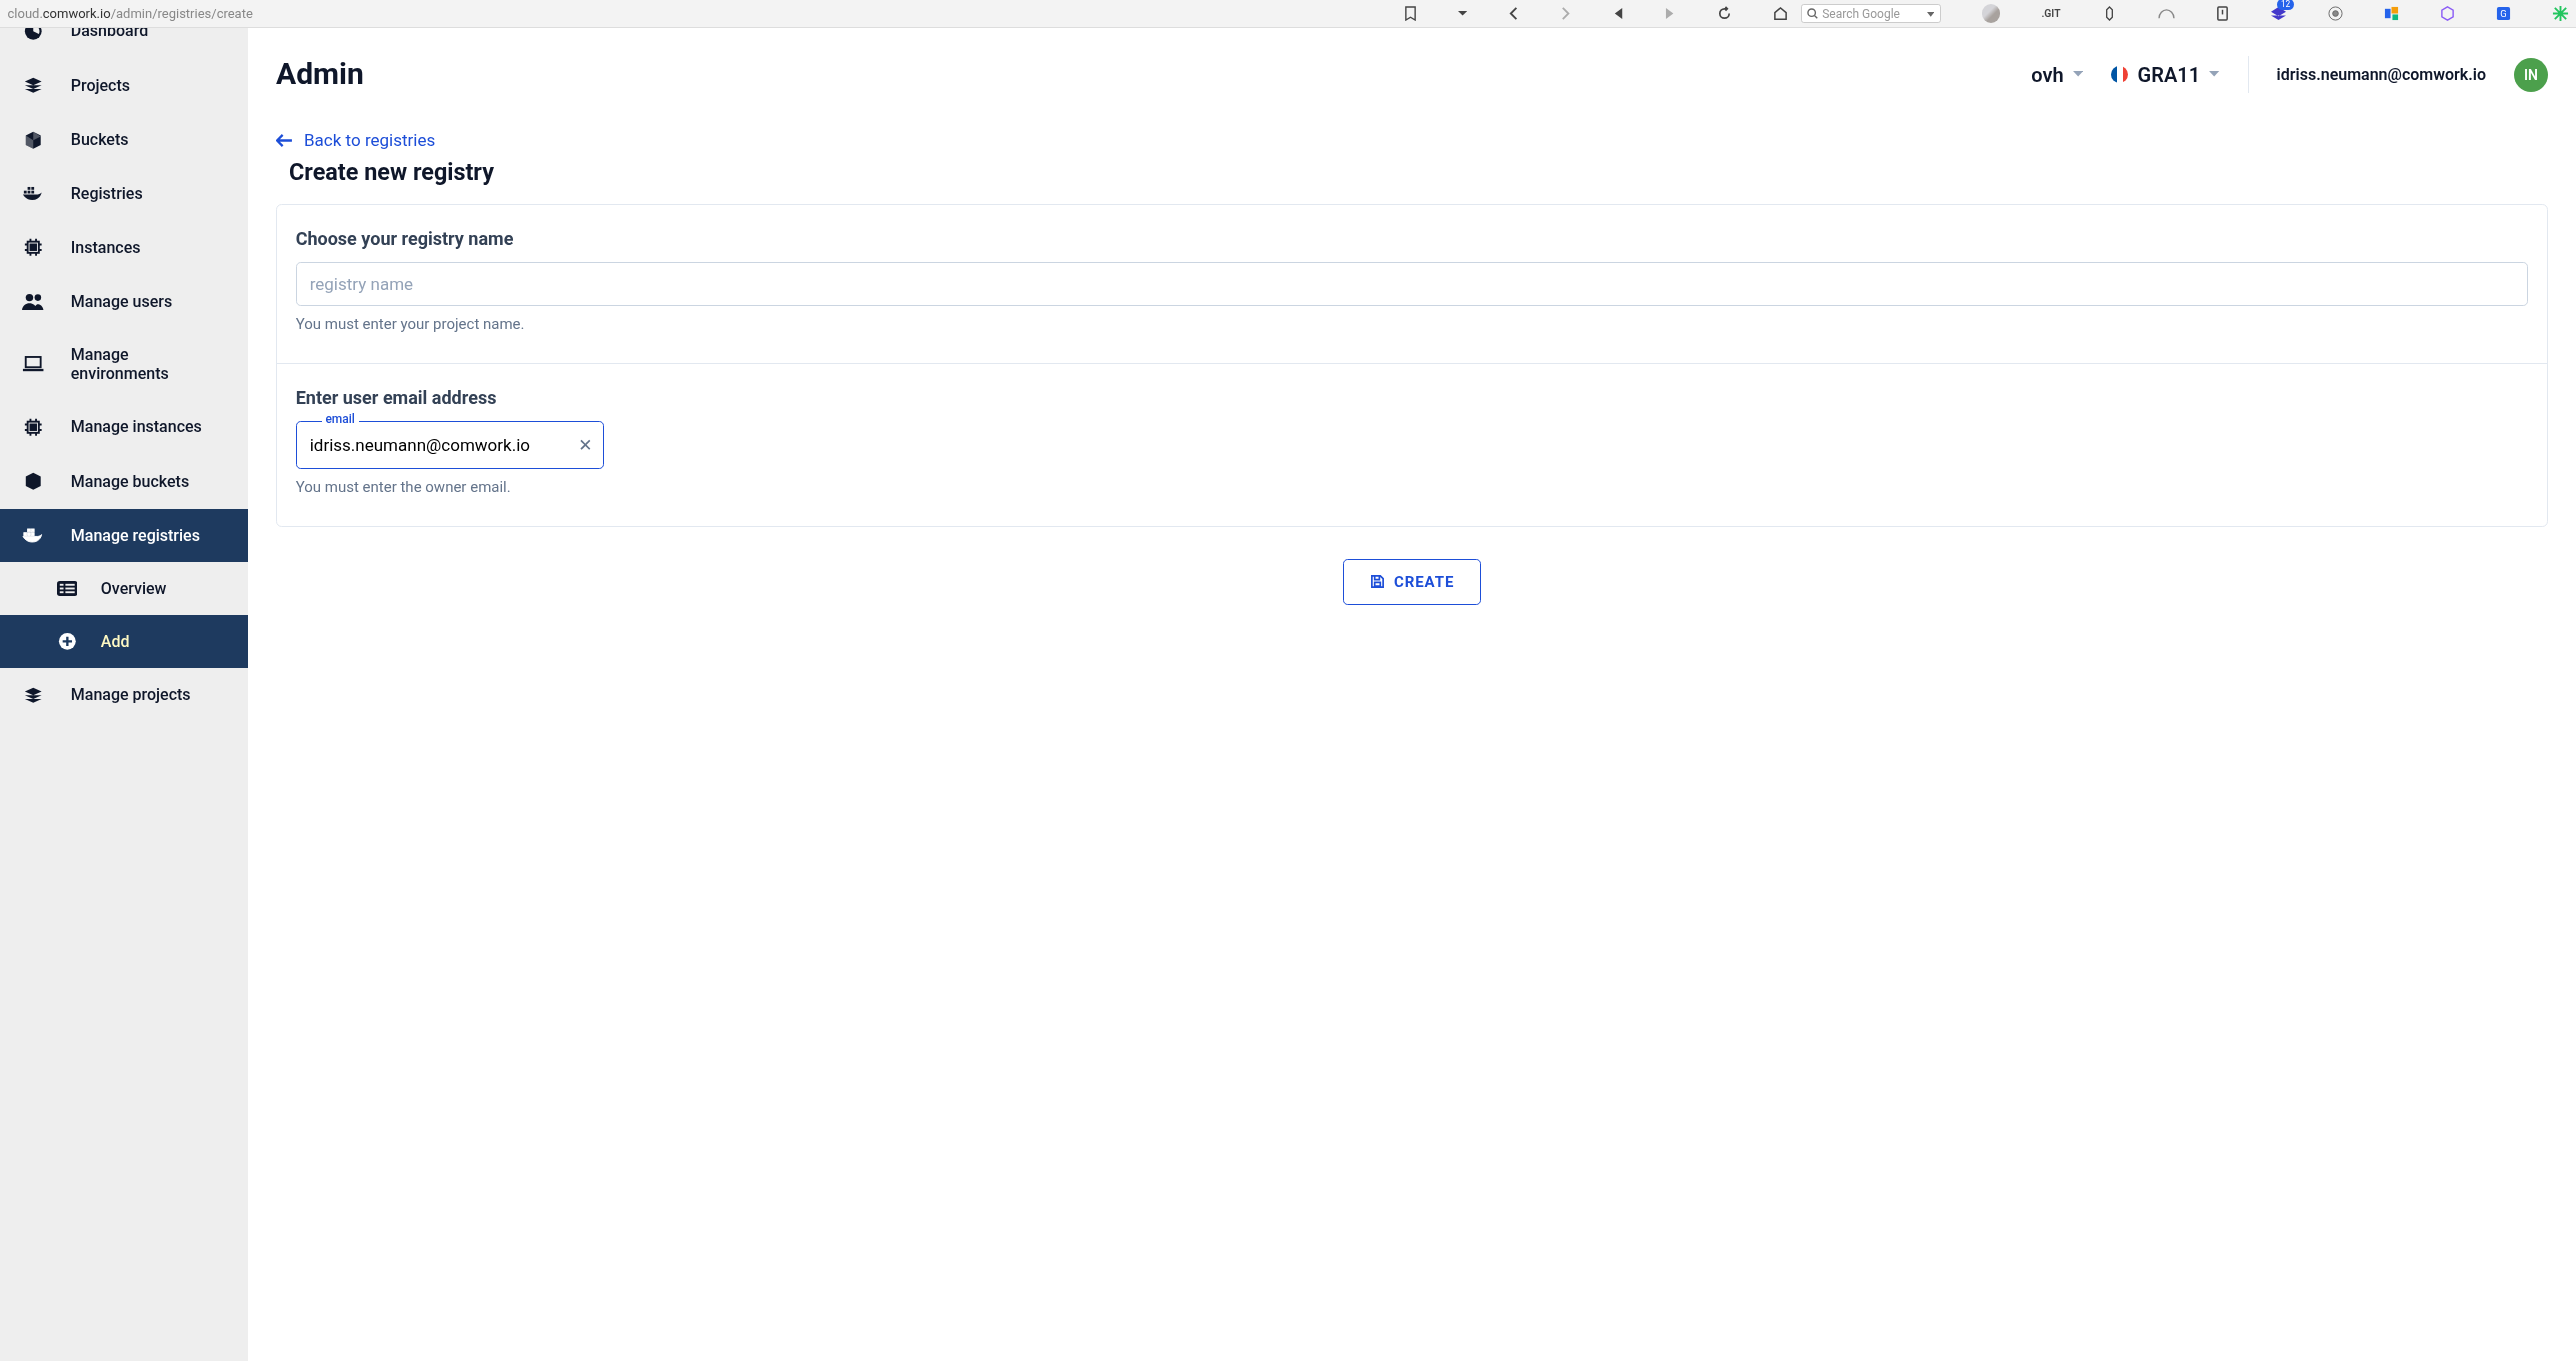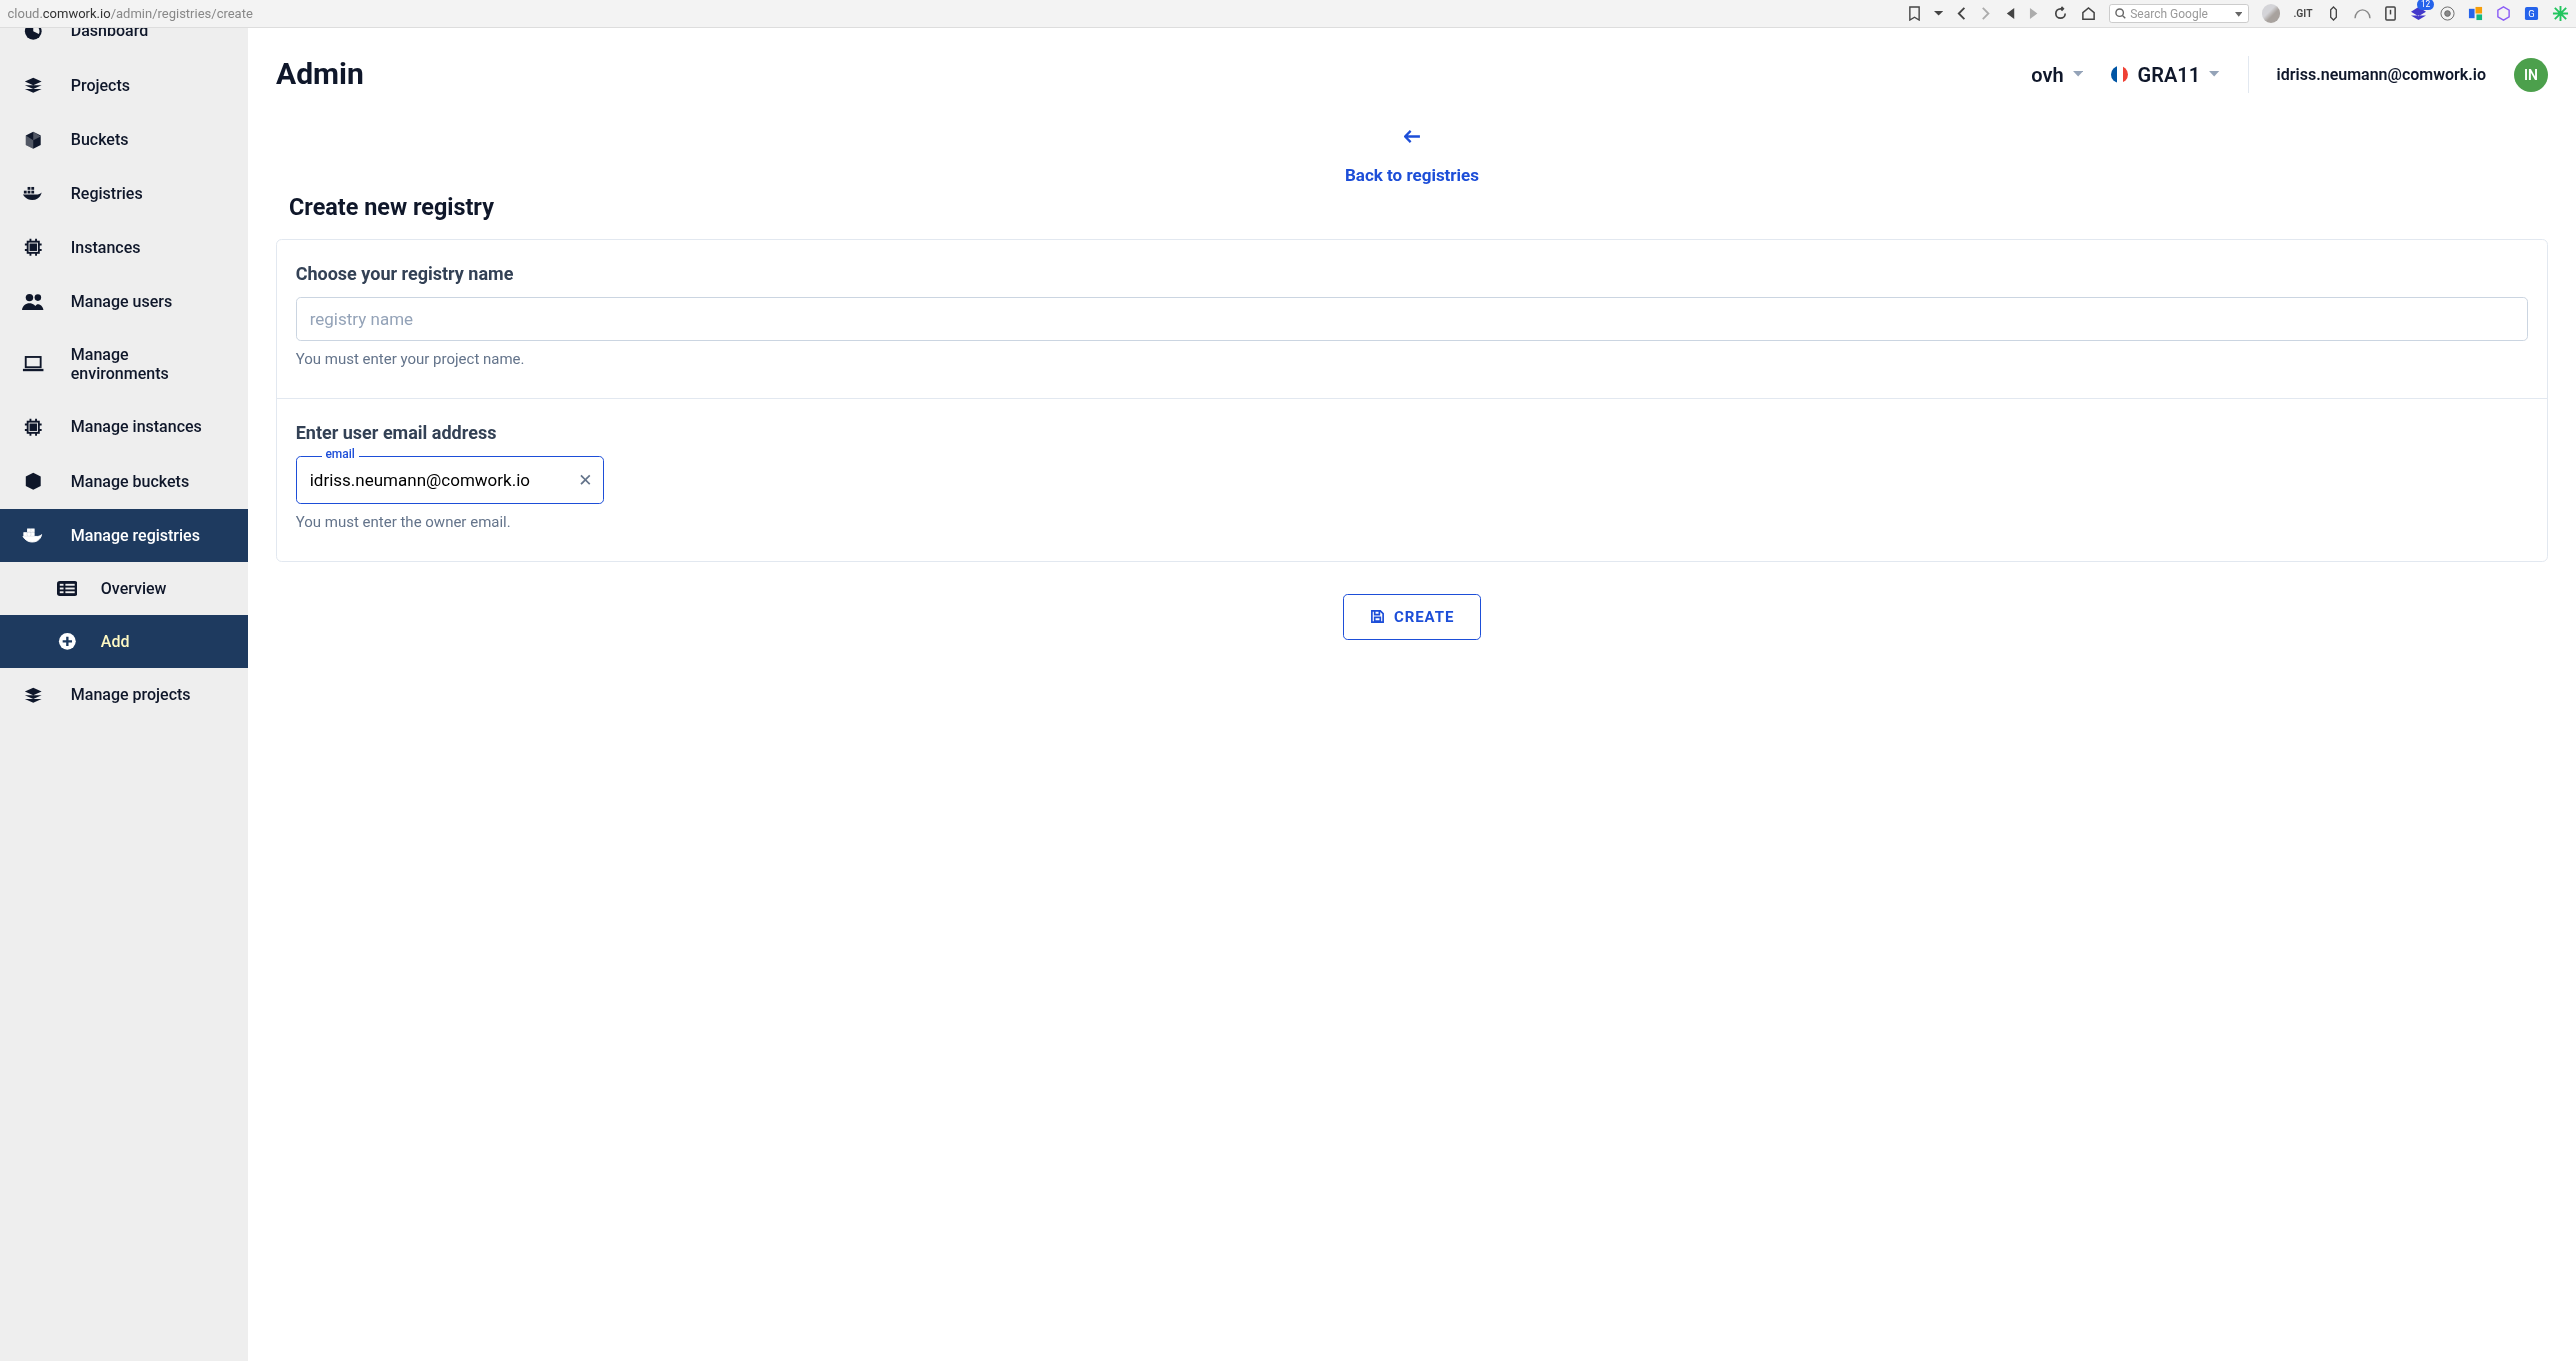--- a/index.html
+++ b/index.html
@@ -42,21 +42,21 @@
 .badge-num::after {
   content: attr(data-count);
   position: absolute;
   top: -7.5px; right: -7.5px;
   background: #2563eb;
   color: white;
   font-size: 8.4px;
   border-radius: 7.5px;
   padding: 0.9px 3.7px;
 }
-.browser-icon { cursor: pointer; display: inline-flex; align-items: center; justify-content: center; }
+.browser-icon { cursor: pointer; display: inline-flex; align-items: center; justify-content: center; margin-left: 28px; }
 
 .layout { display: flex; height: calc(100vh - 28px); }
 
 .sidebar {
   width: 248px;
   background: #eeeeee;
   overflow-y: auto;
   flex-shrink: 0;
   padding-top: 0;
 }
@@ -118,23 +118,23 @@
 .flag-stripe { flex:1; height:100%; }
 .topbar-divider { width: 0.9px; height: 37px; background: #e2e8f0; }
 .topbar-email { font-size: 16px; font-weight: 600; color: #0f172a; }
 .topbar-avatar {
   width: 34px; height: 34px; border-radius: 50%;
   background: #4ca04c; color: #fff; display: flex; align-items: center; justify-content: center;
   font-size: 14px; font-weight: 600;
 }
 
 .back-link {
-  display: flex; align-items: center; gap: 22px;
-  color: #1d4ed8; font-weight: 700; font-size: 17px;
-  cursor: pointer; margin-bottom: 7.5px; flex-direction: column;
+  display: flex; align-items: center; gap: 11px;
+  color: #1d4ed8; font-weight: 400; font-size: 17px;
+  cursor: pointer; margin-bottom: 7.5px;
 }
 
 .page-subtitle {
   font-size: 23.4px; font-weight: 700; color: #0f172a;
   margin-left: 13px; margin-bottom: 18.7px;
 }
 
 .card {
   border: 0.9px solid #e2e8f0;
   border-radius: 5.6px;

